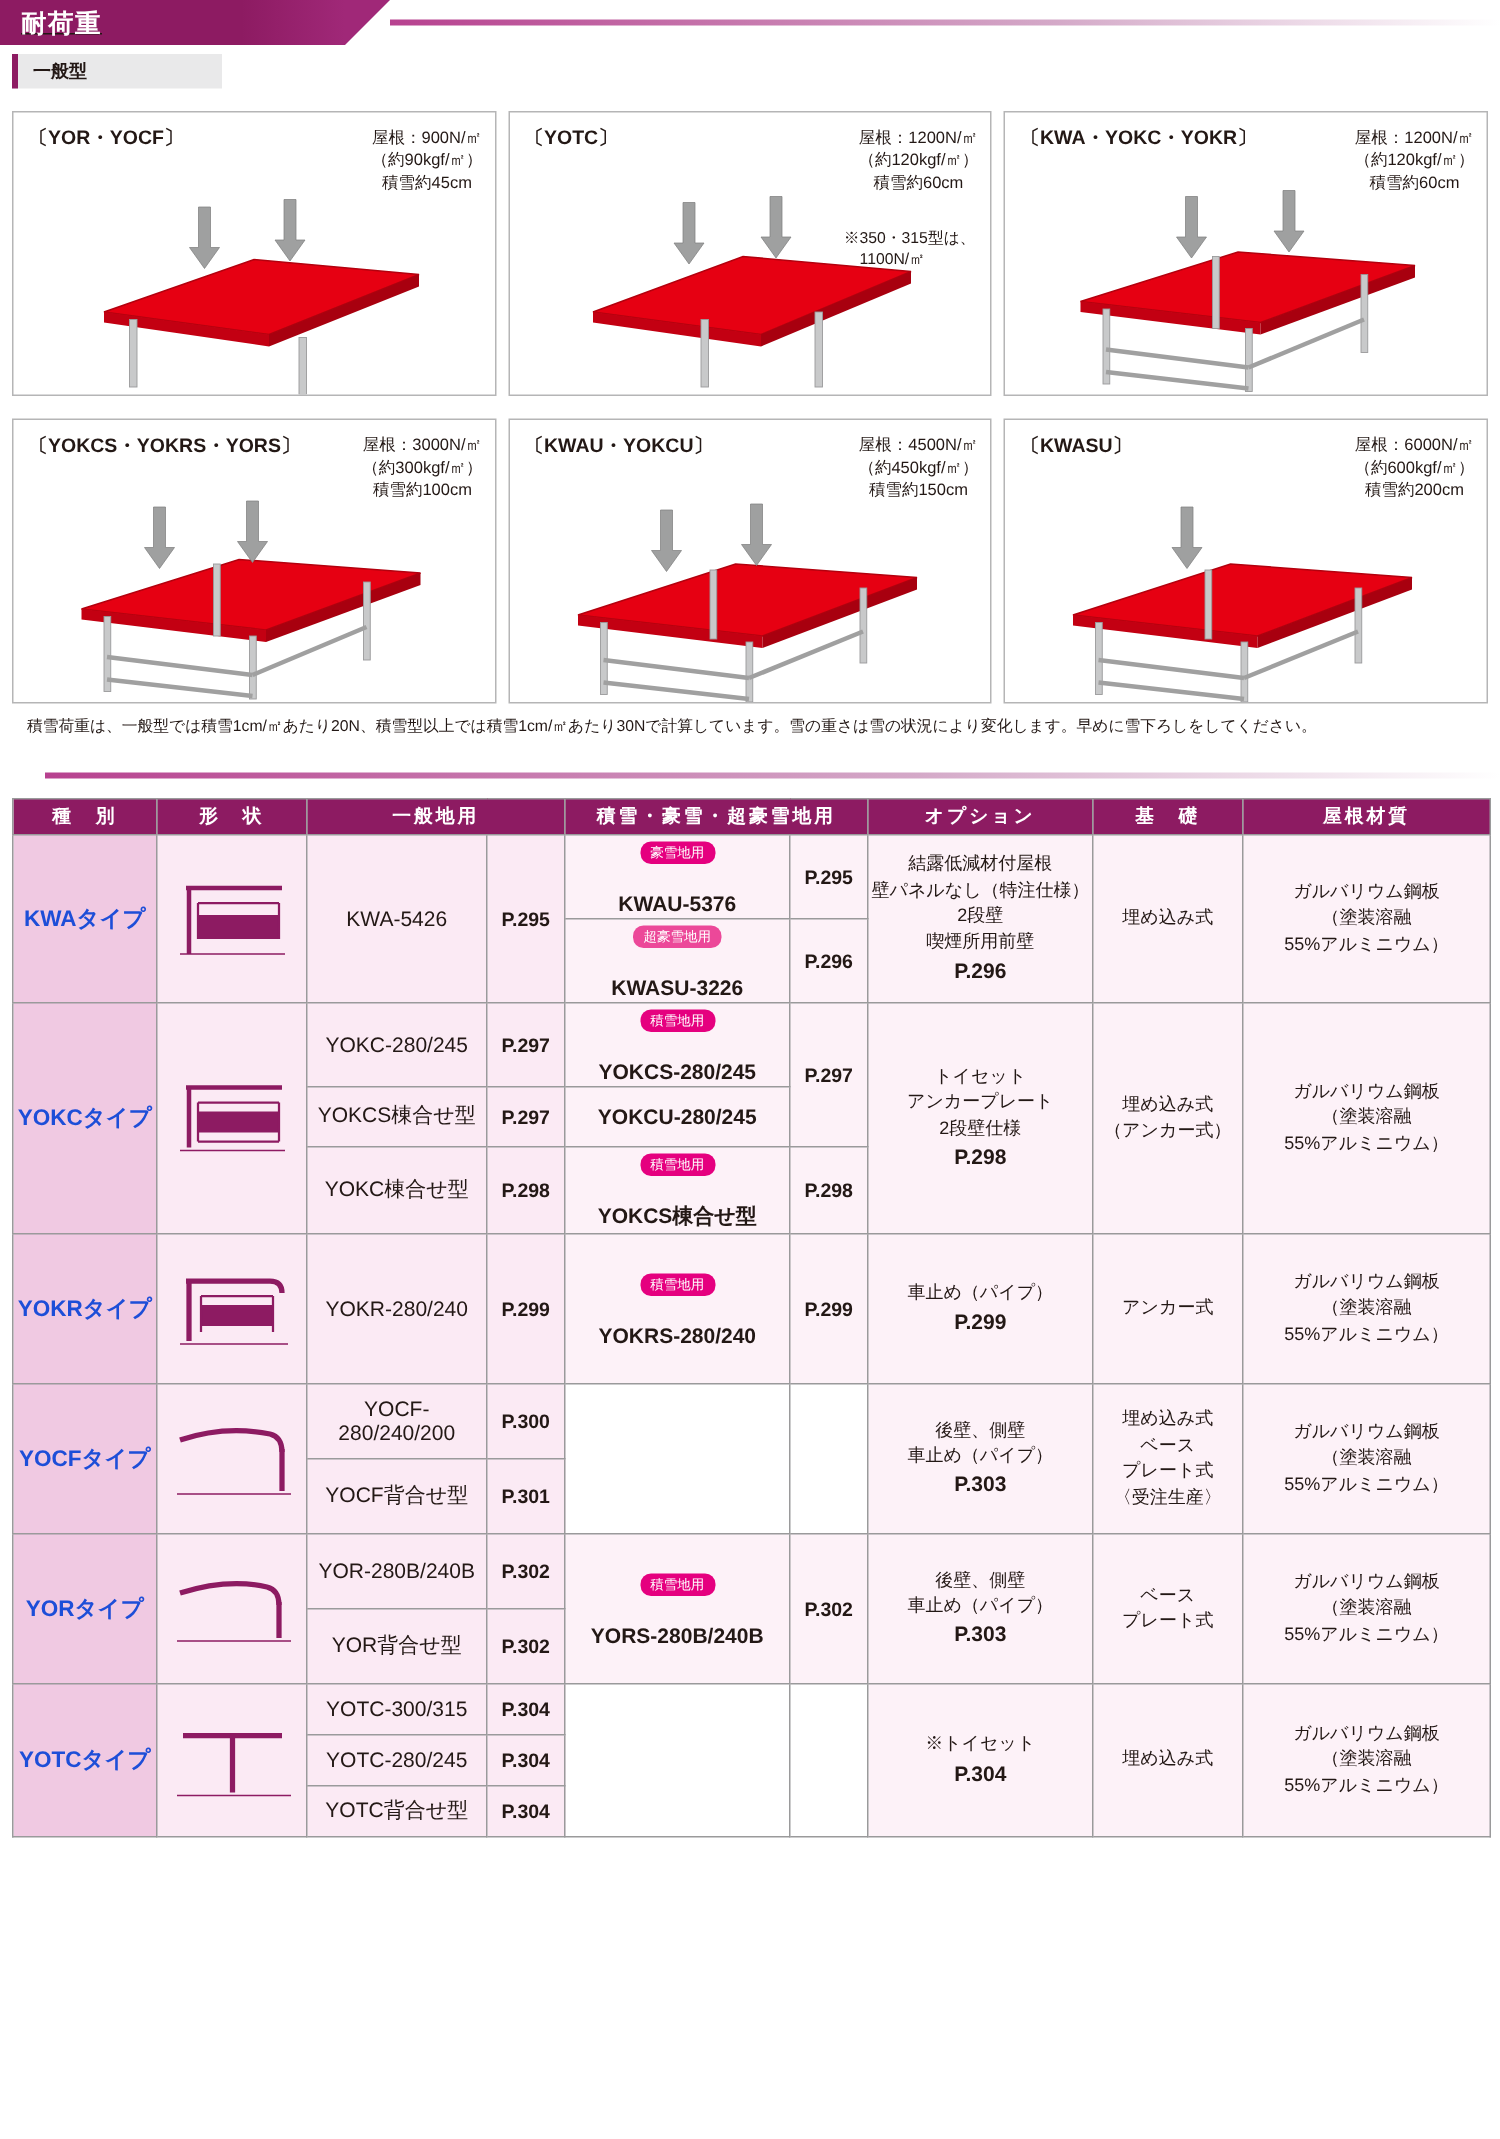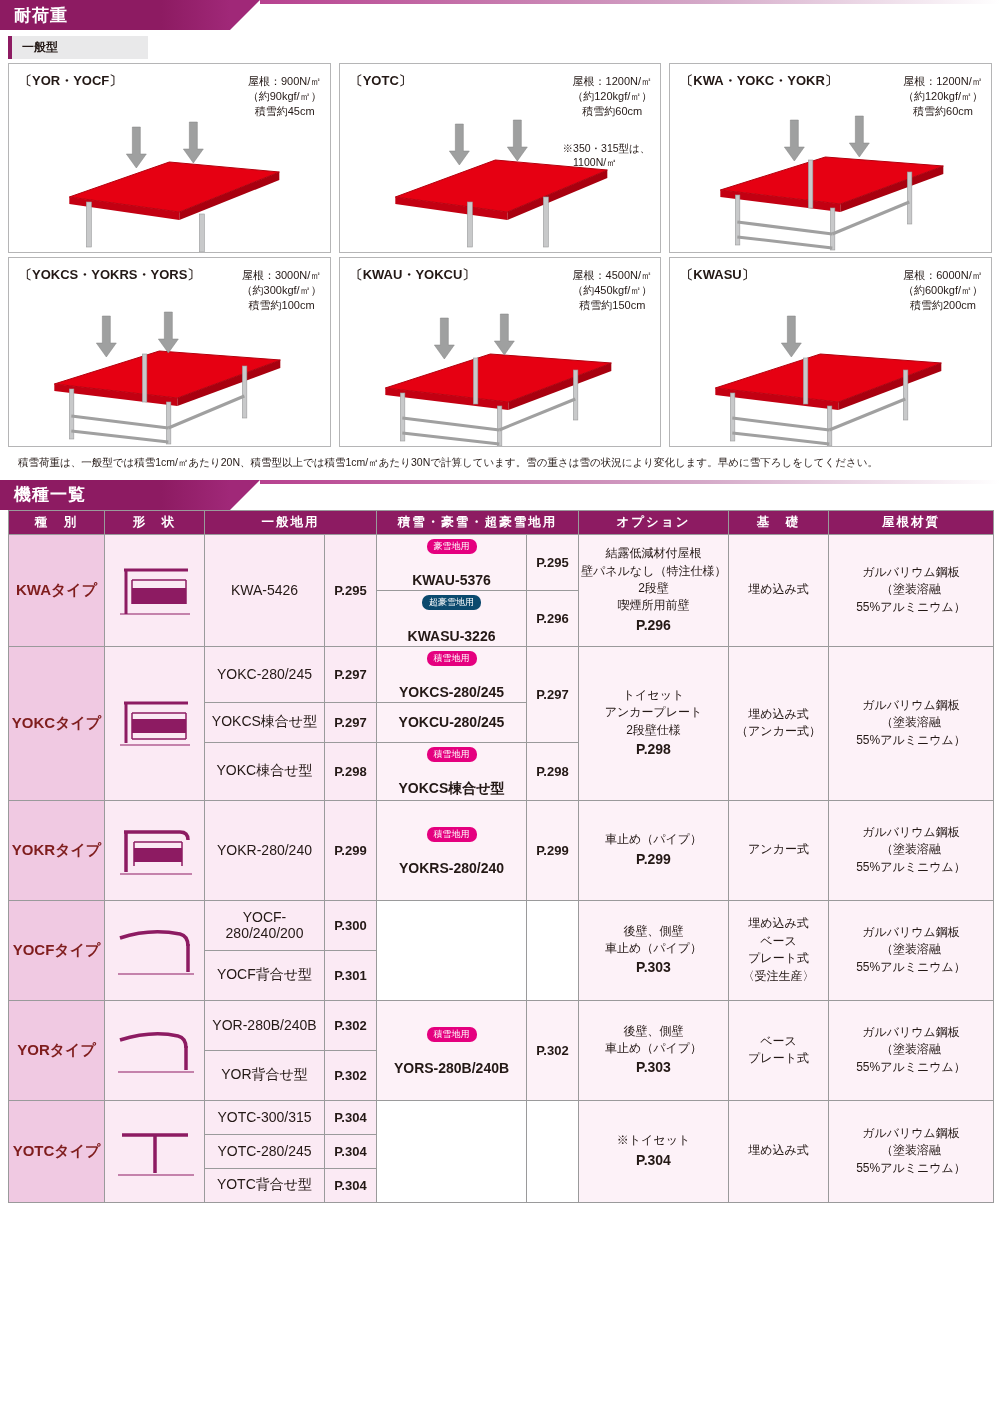--- a/index.html
+++ b/index.html
@@ -10,20 +10,22 @@
     background:#ffffff;
     color:#231815;
     font-size:12px;
     position:relative;
   }
   
   .section-banner {
     position:relative;
     height:30px;
     display:flex;
+    align-items:center;
+    text-decoration:underline;
   }
   .banner-shape {
     background:#8e1e6b;
     background:linear-gradient(90deg,#8d1b62 0%, #8d1b62 70%, #a02878 100%);
     height:30px;
     width:230px;
     position:relative;
     display:flex;
     align-items:center;
     padding-left:14px;
@@ -59,21 +61,21 @@
     min-width:140px;
     border-left:4px solid #8d1b62;
   }
   .row3 { display:flex; gap:8px; }
   .cell { flex:1; }
   .panel {
     border:1px solid #b5b5b6;
     height:190px;
     position:relative;
     background:#fff;
-    margin-top:4px;
+    margin-top:15px;
     overflow:hidden;
   }
   .panel-title {
     position:absolute;
     left:10px; top:8px;
     font-size:13px;
     font-weight:bold;
   }
   .panel-spec {
     position:absolute;
@@ -112,41 +114,41 @@
     color:#fff;
     font-size:12.5px;
     font-weight:bold;
     height:24px;
     letter-spacing:2px;
   }
   td.typecell {
     background:#f0c9e2;
     font-size:15px;
     font-weight:bold;
-    color:#7f1d1d;
+    color:#1d4ed8;
   }
   td.shapecell { background:#fbeaf4; }
   td.gen { background:#fbeaf4; font-size:14px; }
   td.genp { background:#fbeaf4; font-size:13px; font-weight:bold; width:52px; }
   td.snow { background:#fdf2f8; font-size:13.5px; }
   td.snowp { background:#fdf2f8; font-size:13px; font-weight:bold; width:52px; }
   td.opt { background:#fdf2f8; font-size:12px; line-height:1.45; }
   td.base { background:#fdf2f8; font-size:12px; line-height:1.45; }
   td.roof { background:#fdf2f8; font-size:12px; line-height:1.45; }
   .tag {
     display:inline-block;
     background:#e5007f;
     color:#fff;
     font-size:9px;
     border-radius:7px;
     padding:1px 7px;
     margin-bottom:18px;
     letter-spacing:0;
   }
-  .tag.ultra { background:#0c4a6e; }
+  .tag.ultra { background:#ec4899; }
   .big { font-size:14px; font-weight:bold; }
   .pbold { font-size:14px; font-weight:bold; }
   .endnote {
     text-align:right;
     font-size:11px;
     padding:4px 10px 6px 0;
   }
   .empty { background:#ffffff; }
 </style>
 </head>
@@ -336,21 +338,20 @@
           </g>
         </svg>
       </div>
     </div>
   </div>
 
   <div class="foot-note">積雪荷重は、一般型では積雪1cm/㎡あたり20N、積雪型以上では積雪1cm/㎡あたり30Nで計算しています。雪の重さは雪の状況により変化します。早めに雪下ろしをしてください。</div>
 </div>
 
 <div class="section-banner">
-  <div class="banner-shape">機種一覧</div>
   <div class="banner-line"></div>
 </div>
 
 <div class="tablewrap">
 <table class="spec">
   <colgroup>
     <col style="width:96px">
         <col style="width:100px">
         <col style="width:120px">
         <col style="width:52px">

